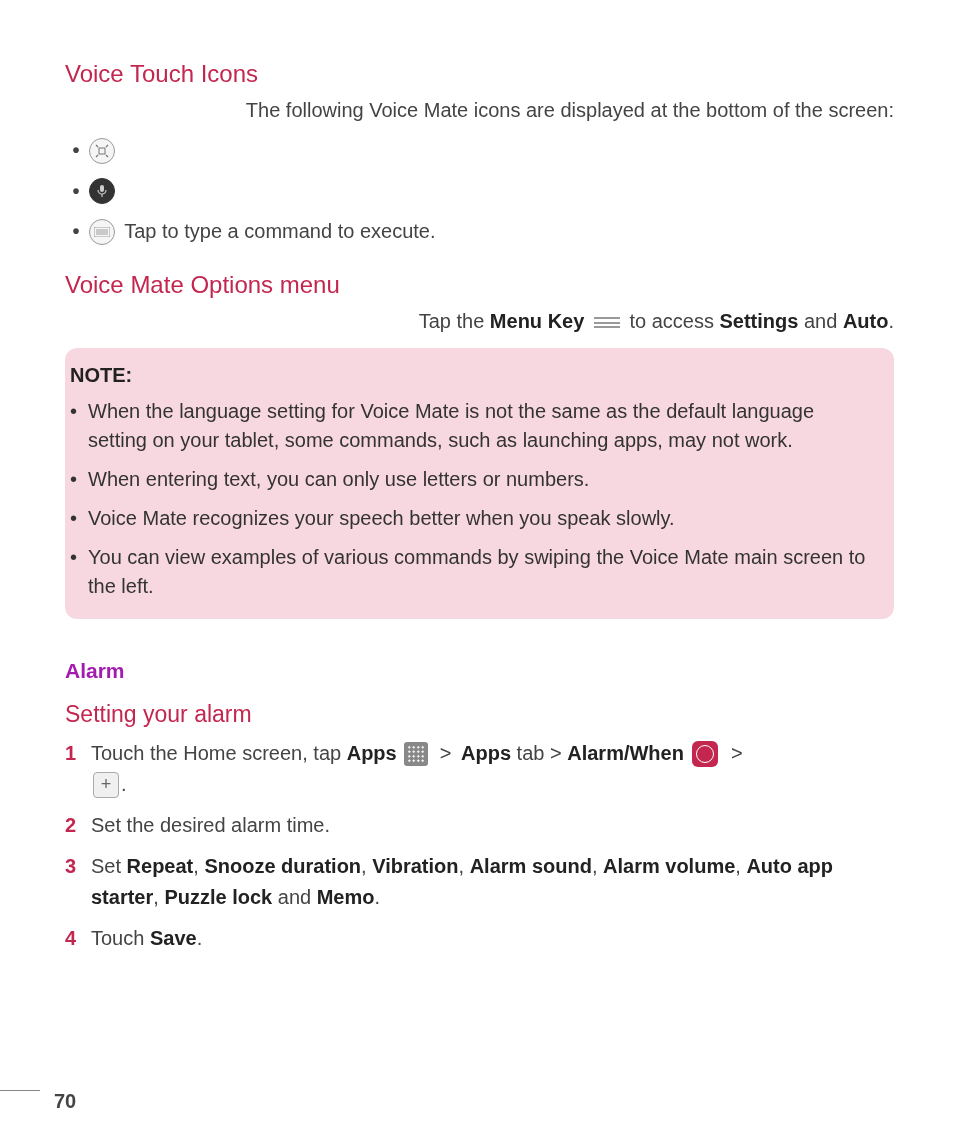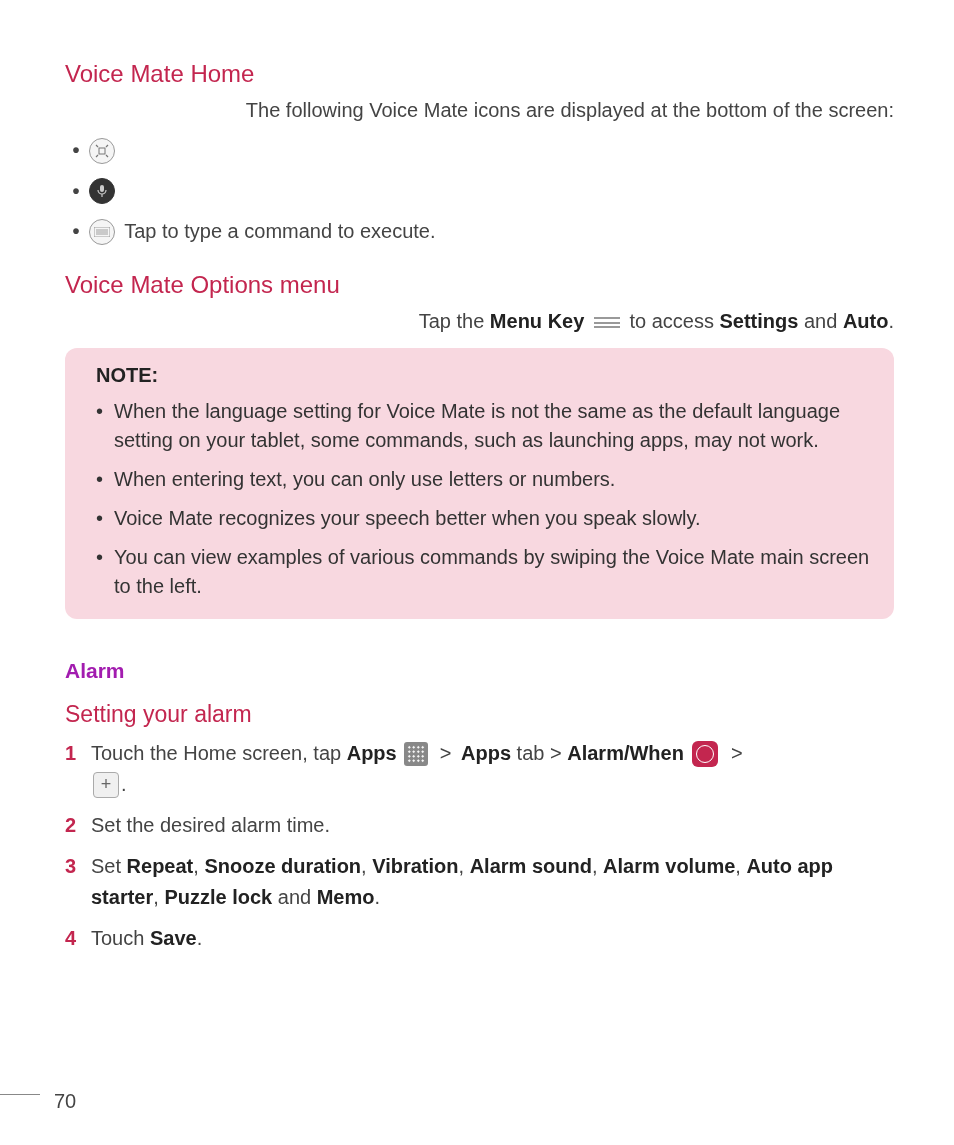--- a/index.html
+++ b/index.html
@@ -85,21 +85,21 @@
       margin: 0 4px;
     }
     .menu-bars span {
       height: 2px;
       background: #999;
       width: 100%;
     }
     .note-box {
       background: #f8d8e0;
       border-radius: 12px;
-      padding: 16px 20px 18px 31px;
+      padding: 16px 20px 18px 5px;
       margin-top: 12px;
       margin-bottom: 30px;
     }
     .note-title {
       font-weight: bold;
       font-size: 20px;
       margin-bottom: 10px;
       color: #222;
     }
     .note-item {
@@ -126,21 +126,21 @@
       width: 26px;
       flex-shrink: 0;
     }
     .step-text { flex: 1; }
     .b { font-weight: bold; color: #222; }
     .footer {
       position: absolute;
       bottom: 32px;
       left: 0;
       display: flex;
-      align-items: center;
+      font-weight: bold;
     }
     .footer-line {
       border-top: 1px solid #888;
       width: 40px;
       margin-right: 14px;
       margin-bottom: 14px;
     }
     .page-num {
       font-size: 20px;
       color: #444;
@@ -195,21 +195,21 @@
       font-size: 18px;
       color: #666;
     }
     .gt { margin: 0 4px; }
     .sect { margin-bottom: 24px; }
   </style>
 </head>
 <body>
 
 <div class="sect">
-  <h2 class="section-heading">Voice Mate Home</h2>
+  <h2 class="section-heading">Voice Touch Icons</h2>
   <p class="body-text">The following Voice Mate icons are displayed at the bottom of the screen:</p>
   <ul class="bullet-list">
     <li class="bullet-item">
       <span class="bullet-dot">•</span>
       <span class="bullet-content">
         <span class="inline-icon">
           <svg width="14" height="14" viewBox="0 0 14 14">
               <path d="M3 3 L1 1 M11 3 L13 1 M3 11 L1 13 M11 11 L13 13" stroke="#777" stroke-width="1.2" fill="none"></path>
               <rect x="4" y="4" width="6" height="6" fill="none" stroke="#777" stroke-width="1"></rect>
             </svg>

